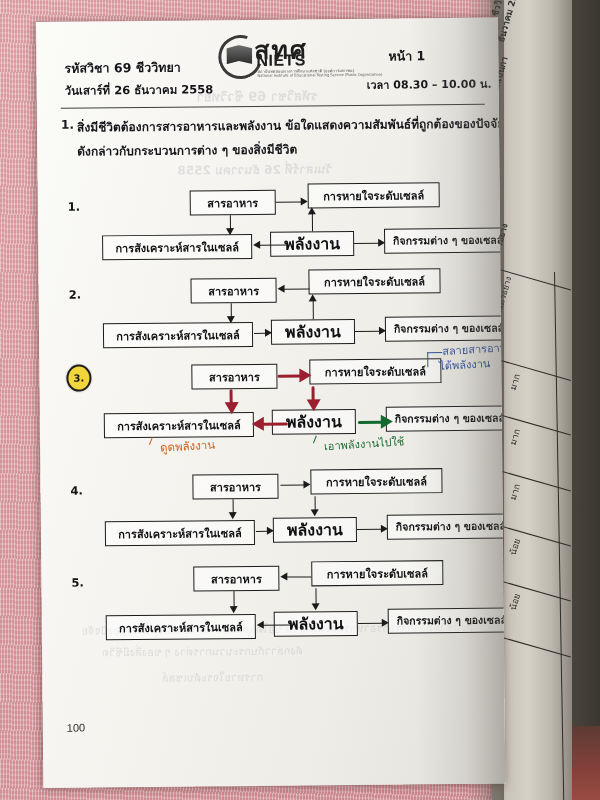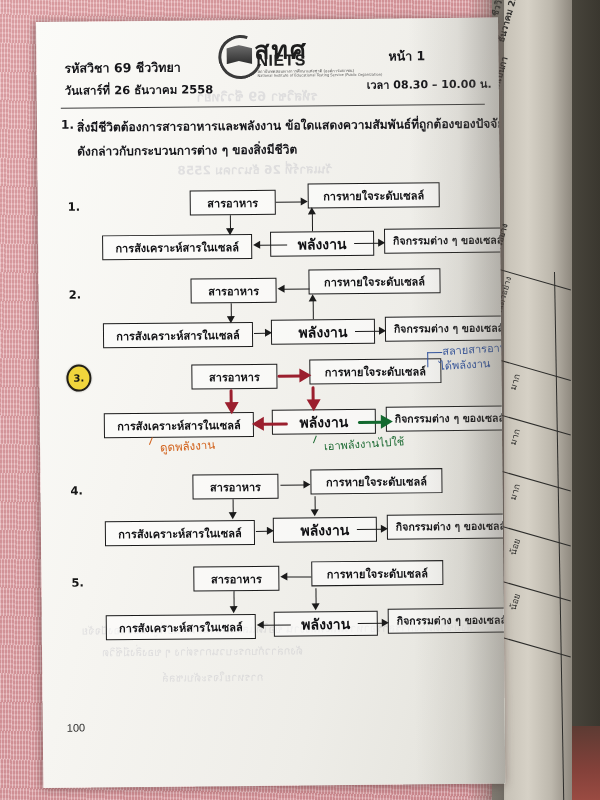--- a/index.html
+++ b/index.html
@@ -118,21 +118,21 @@
   .box{
     position:absolute;box-sizing:border-box;
     border:1.35px solid #1b1b1b;background:rgba(255,255,255,.55);
     display:flex;align-items:center;justify-content:center;
     font-family:"DejaVu Sans",sans-serif;font-weight:bold;color:#111114;
     white-space:nowrap;
   }
   .b-nutrient{width:86px;height:25px;font-size:11px;}
   .b-resp{width:132px;height:25px;font-size:11px;}
   .b-synth{width:150px;height:25px;font-size:11px;}
-  .b-energy{width:104px;height:25px;font-size:14px;}
+  .b-energy{width:84px;height:25px;font-size:16px;}
   .b-activity{width:128px;height:25px;font-size:10.5px;}
   
   .arw{position:absolute;background:#1b1b1b;}
   .arw.h{height:1.3px;}
   .arw.v{width:1.3px;}
   .head{position:absolute;width:0;height:0;}
   .head.r{border-left:7px solid #1b1b1b;border-top:4px solid transparent;border-bottom:4px solid transparent;}
   .head.l{border-right:7px solid #1b1b1b;border-top:4px solid transparent;border-bottom:4px solid transparent;}
   .head.d{border-top:7px solid #1b1b1b;border-left:4px solid transparent;border-right:4px solid transparent;}
   .head.u{border-bottom:7px solid #1b1b1b;border-left:4px solid transparent;border-right:4px solid transparent;}

